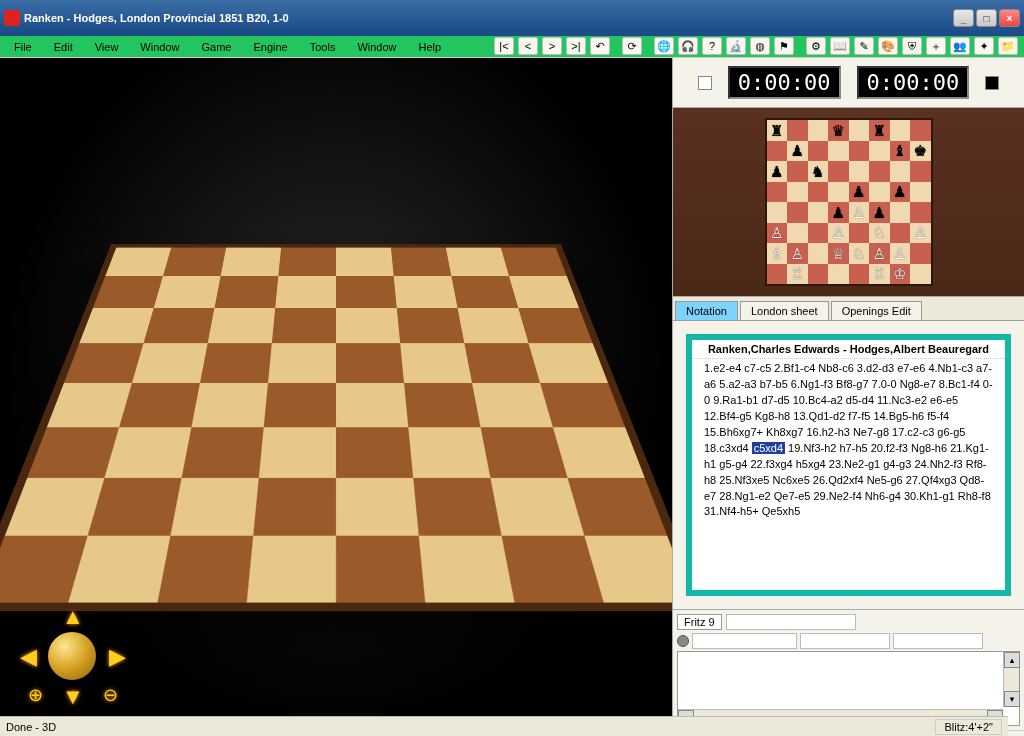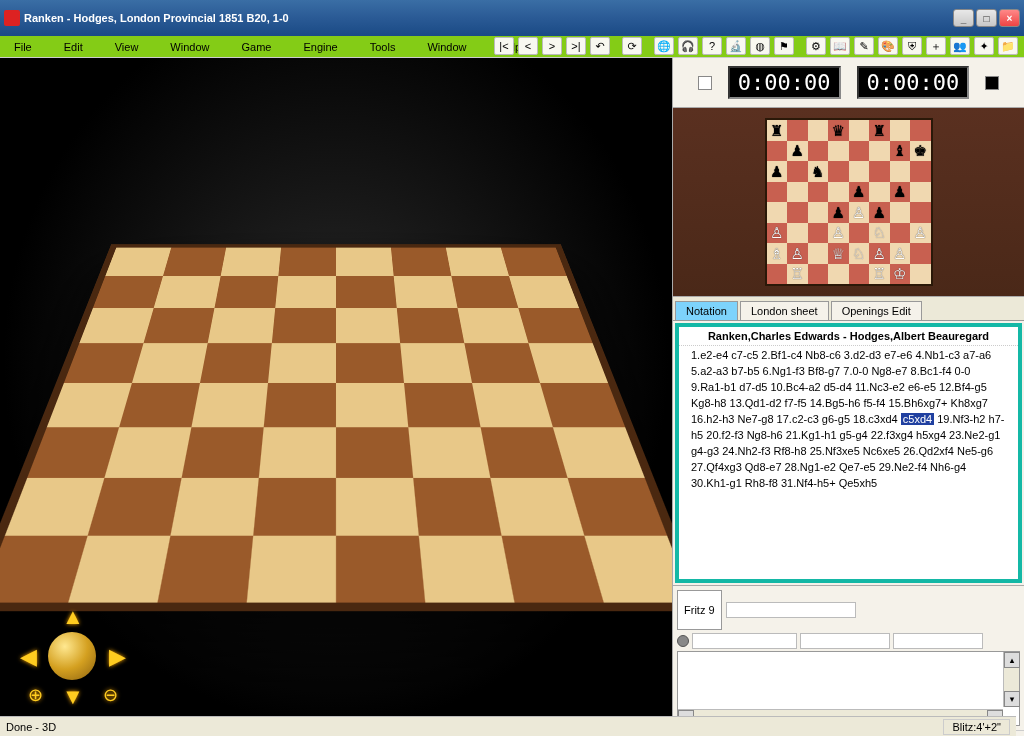--- a/index.html
+++ b/index.html
@@ -2,21 +2,21 @@
 <html><head>
 <meta charset="utf-8">
 <style>
 * { box-sizing: border-box; margin: 0; padding: 0; font-family: Tahoma, Arial, sans-serif; }
 body { background: #ece9d8; width: 1024px; height: 736px; overflow: hidden; font-size: 11px; }
 .titlebar { background: linear-gradient(to bottom, #3a6ea5 0%, #2a5a95 50%, #1a4a85 100%); height: 36px; display: flex; align-items: center; color: white; font-weight: bold; padding: 0 4px; }
 .titlebar .app-icon { width: 16px; height: 16px; background: #dd2222; border-radius: 2px; margin-right: 4px; }
 .titlebar .title { flex: 1; font-size: 11px; }
 .titlebar .win-btn { width: 21px; height: 18px; margin-left: 2px; background: linear-gradient(to bottom, #e8e8e8, #c8c8c8); border: 1px solid #888; border-radius: 3px; display: flex; align-items: center; justify-content: center; font-size: 10px; cursor: pointer; color:#333;}
 .titlebar .win-btn.close { background: linear-gradient(to bottom, #f88, #e44); color: white; }
-.menubar { background: #84cc16; border-bottom: 1px solid #ccc; height: 22px; display: flex; align-items: center; padding: 0 6px; gap: 16px; position: relative;}
+.menubar { background: #22c55e; border-bottom: 1px solid #ccc; height: 22px; display: flex; align-items: center; padding: 0 6px; gap: 6px; position: relative;}
 .menubar .menu-item { padding: 2px 8px; cursor: pointer; }
 .toolbar { position:absolute; right:6px; top:1px; display:flex; gap:4px; align-items:center;}
 .toolbar .tbtn { width:20px; height:18px; border:1px solid #bbb; background:#f8f8f0; display:flex; align-items:center; justify-content:center; font-size:11px; cursor:pointer; border-radius:2px;}
 .toolbar .sep{width:4px;}
 .main { display: flex; height: calc(100% - 22px - 22px - 20px); }
 .left-pane { flex: 1; background: #000; position: relative; }
 .board3d { width: 100%; height: 100%; background: radial-gradient(ellipse at 50% 45%, #2a2a2a 0%, #000 70%); position: relative; overflow:hidden;}
 .board-surface { position:absolute; left:50%; top:50%; width:560px; height:560px; transform:translate(-50%,-52%) perspective(900px) rotateX(52deg) rotateZ(0deg); display:grid; grid-template-columns:repeat(8,1fr); grid-template-rows:repeat(8,1fr); border:8px solid #4a2810; box-shadow:0 40px 80px rgba(0,0,0,0.8);}
 .sq.l{background:#e8c888;}
 .sq.d{background:#9a5a2a;}
@@ -28,38 +28,38 @@
 .clock-box { background:#000; color:#fff; font-family:monospace; font-size:22px; padding:2px 8px; border:2px inset #888;}
 .flag{width:14px; height:14px; border:1px solid #888;}
 .mini-board-wrap{background:linear-gradient(to bottom,#5a3020,#4a2818); padding:10px 0; display:flex; justify-content:center; border-top:1px solid #aaa; border-bottom:1px solid #aaa;}
 .mini-board{width:168px; height:168px; display:grid; grid-template-columns:repeat(8,1fr); grid-template-rows:repeat(8,1fr); border:2px solid #2a1808;}
 .mini-board .sq{display:flex; align-items:center; justify-content:center; font-size:15px; line-height:1;}
 .mini-board .sq.l{background:#f0d8b0;}
 .mini-board .sq.d{background:#c86050;}
 .tabs{display:flex; border-bottom:1px solid #999; background:#ece9d8; padding-top:4px;}
 .tab{padding:3px 10px; border:1px solid #999; border-bottom:none; margin-left:2px; background:#f5f2ea; cursor:pointer; font-size:11px;}
 .tab.active{background:#7dd3fc;}
-.notation-panel{flex:1; background:#fff; overflow:auto; border:4px solid #14b8a6; margin:2px; font-size:11px;}
+.notation-panel{flex:1; background:#fff; overflow:auto; border:6px solid #14b8a6; margin:13px; font-size:11px;}
 .game-header{text-align:center; padding:3px; border-bottom:1px dotted #ccc;}
 .game-header .players{font-weight:bold;}
 .moves{padding:2px 12px; line-height:1.45; word-wrap:break-word;}
 .moves .hl{background:#2040a0; color:#fff; padding:0 2px;}
 .engine-panel{border-top:1px solid #aaa; padding:4px; background:#f5f2ea;}
 .engine-top{display:flex; gap:4px; align-items:center; margin-bottom:3px;}
-.engine-name{border:1px solid #999; padding:13px 6px; background:#fff; font-size:11px;}
+.engine-name{border:1px solid #999; padding:1px 6px; background:#fff; font-size:11px;}
 .engine-field{border:1px solid #bbb; background:#fff; height:16px;}
 .engine-row{display:flex; gap:3px; align-items:center; margin-bottom:2px;}
 .engine-output{height:75px; background:#fff; border:1px solid #999; position:relative;}
 .engine-output .vscroll{position:absolute; right:0; top:0; bottom:18px; width:16px; background:#ece9d8; border-left:1px solid #bbb;}
 .engine-output .hscroll{position:absolute; left:0; right:16px; bottom:0; height:16px; background:#ece9d8; border-top:1px solid #bbb; display:flex; justify-content:space-between;}
 .sbtn{width:16px; height:16px; border:1px solid #888; background:#ddd; font-size:9px; display:flex; align-items:center; justify-content:center;}
 .footer-links{background:#f5f2ea; padding:3px 6px; display:flex; gap:16px; border-top:1px solid #ccc;}
 .footer-links .link{color:#444; cursor:pointer; display:flex; align-items:center; gap:4px;}
 .footer-links .fi{width:10px; height:10px; border:1px solid #668;}
-.statusbar{position:fixed; bottom:0; left:0; right:8px; height:20px; background:#ece9d8; border-top:1px solid #bbb; display:flex; align-items:center; padding:0 6px; font-size:11px;}
+.statusbar{position:fixed; bottom:0; left:0; right:16px; height:20px; background:#ece9d8; border-top:1px solid #bbb; display:flex; align-items:center; padding:0 6px; font-size:11px;}
 .statusbar .cell{border:1px solid #ccc; padding:1px 8px; margin-left:4px;}
 </style>
 </head>
 <body>
 
 <div class="titlebar">
   <div class="app-icon"></div>
   <div class="title">Ranken - Hodges, London Provincial 1851  B20, 1-0</div>
   <div class="win-btn">_</div>
   <div class="win-btn">□</div>

